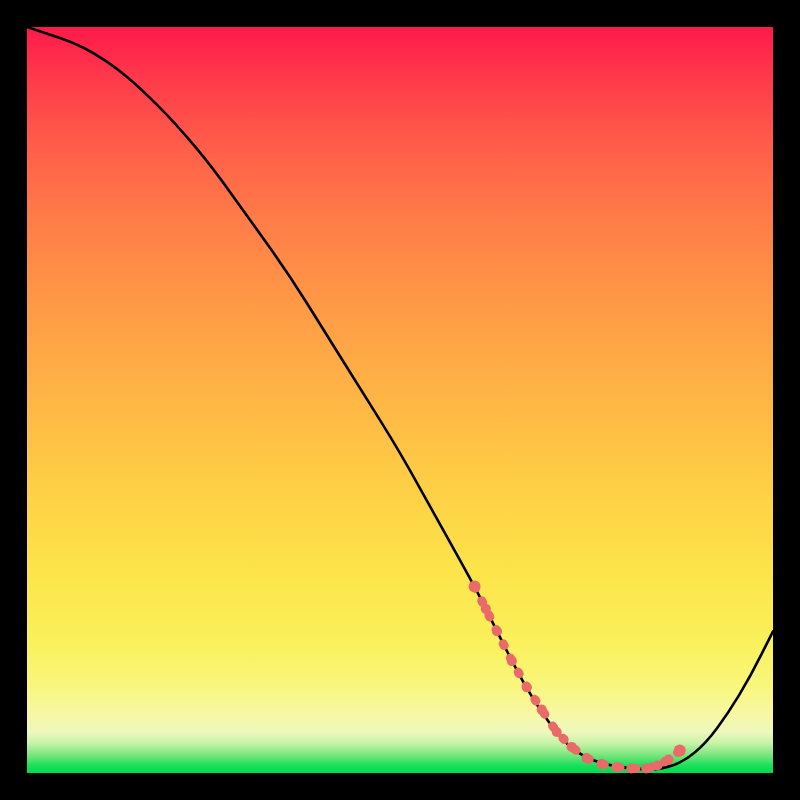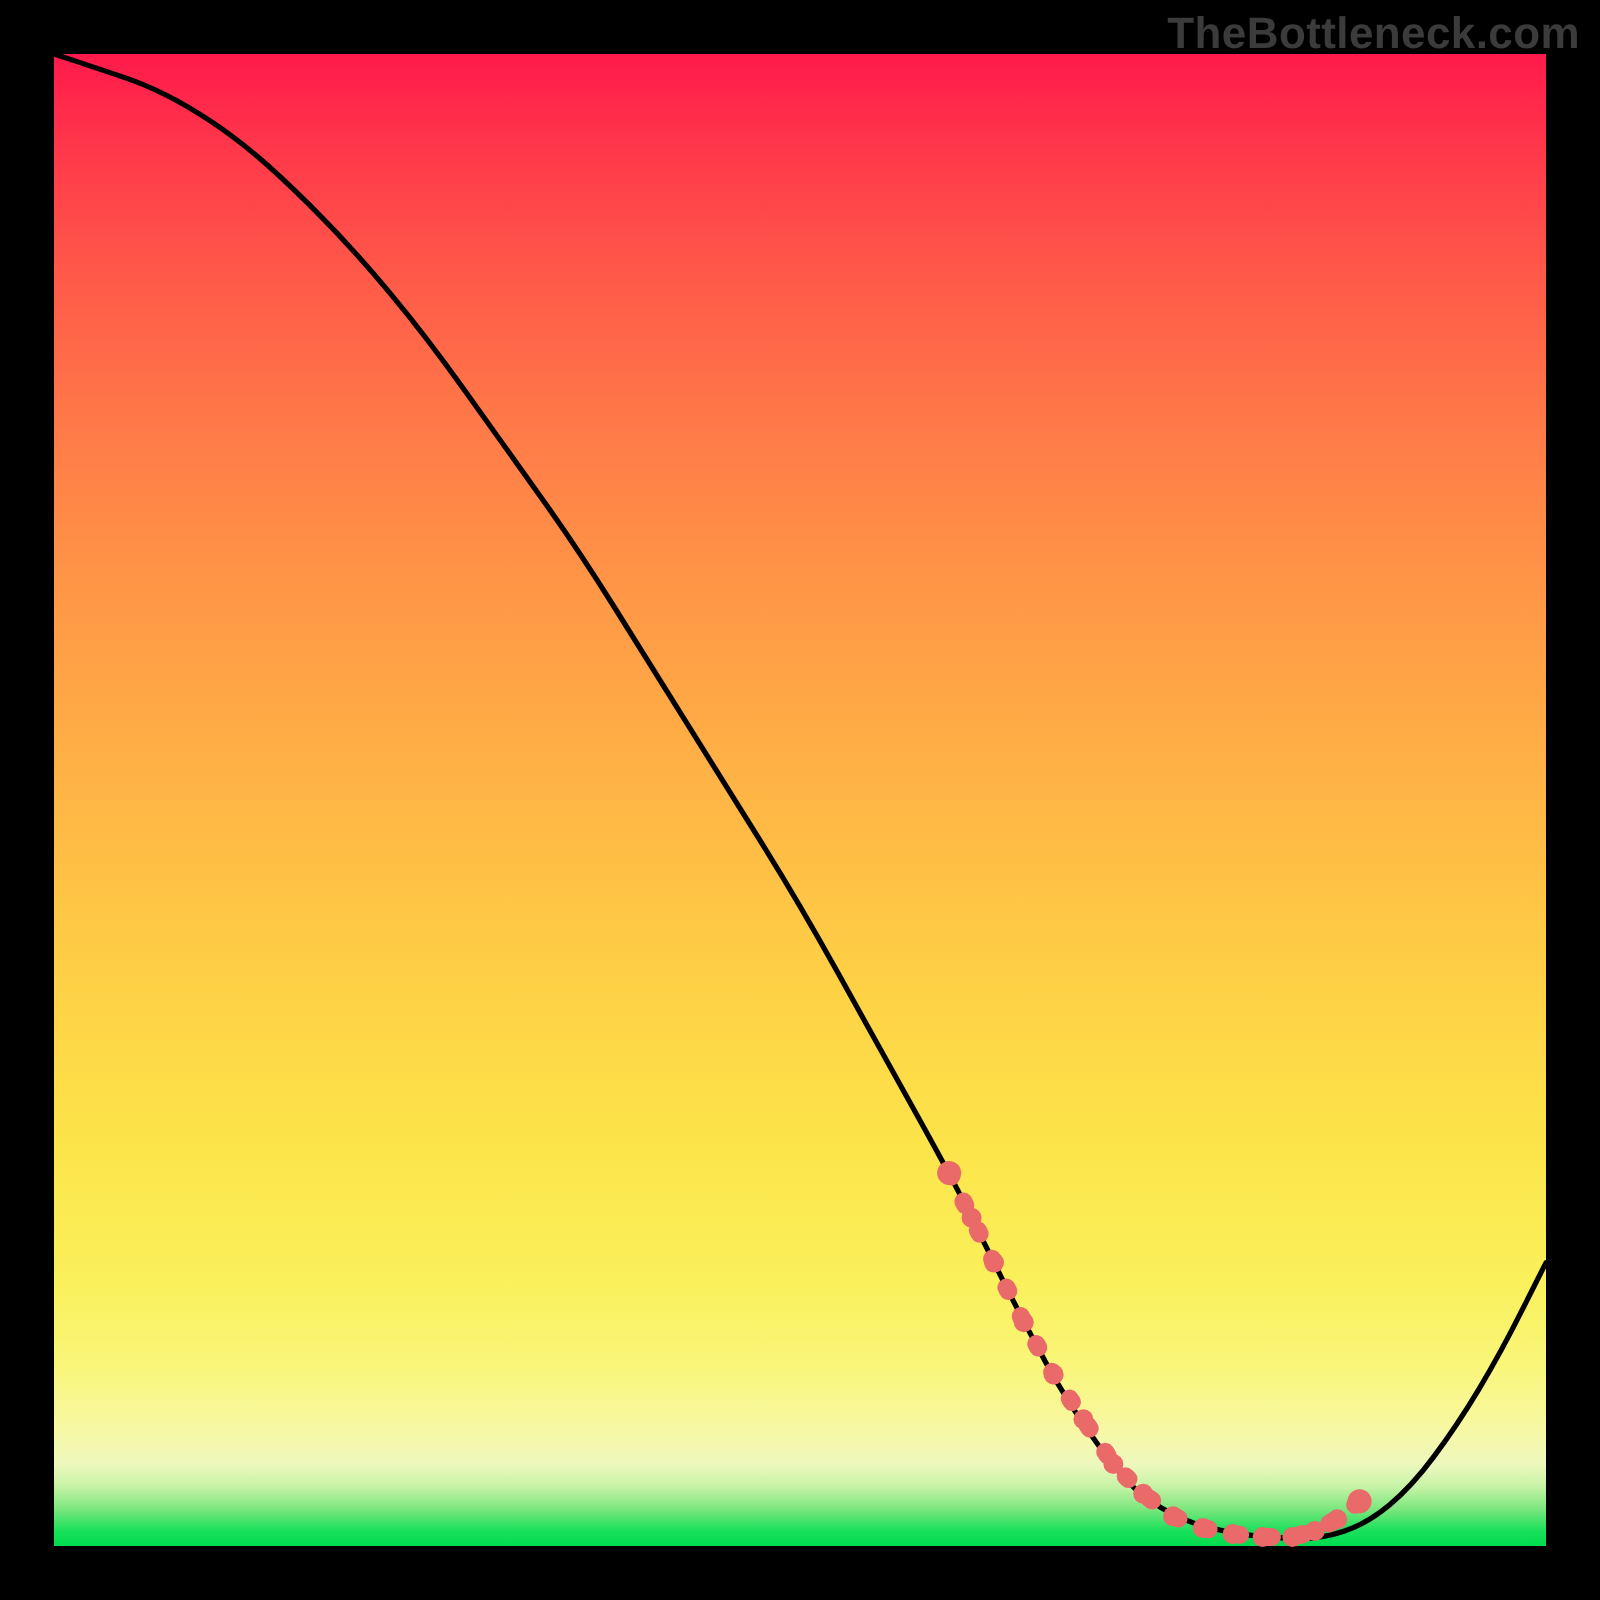--- a/index.html
+++ b/index.html
@@ -82,14 +82,13 @@
           <circle cx="574.4" cy="737.0" r="5" fill="#ea6a6a"></circle>
           <circle cx="589.3" cy="740.0" r="5" fill="#ea6a6a"></circle>
           <circle cx="604.3" cy="741.5" r="5" fill="#ea6a6a"></circle>
           <circle cx="619.2" cy="741.5" r="5" fill="#ea6a6a"></circle>
           <circle cx="630.4" cy="738.5" r="5" fill="#ea6a6a"></circle>
           <circle cx="641.6" cy="732.6" r="5" fill="#ea6a6a"></circle>
           <circle cx="652.8" cy="723.6" r="6" fill="#ea6a6a"></circle>
         </g>
     </svg>
   </div>
-  <div class="watermark">TheBottleneck.com</div>
 </div>
 
 </body></html>

